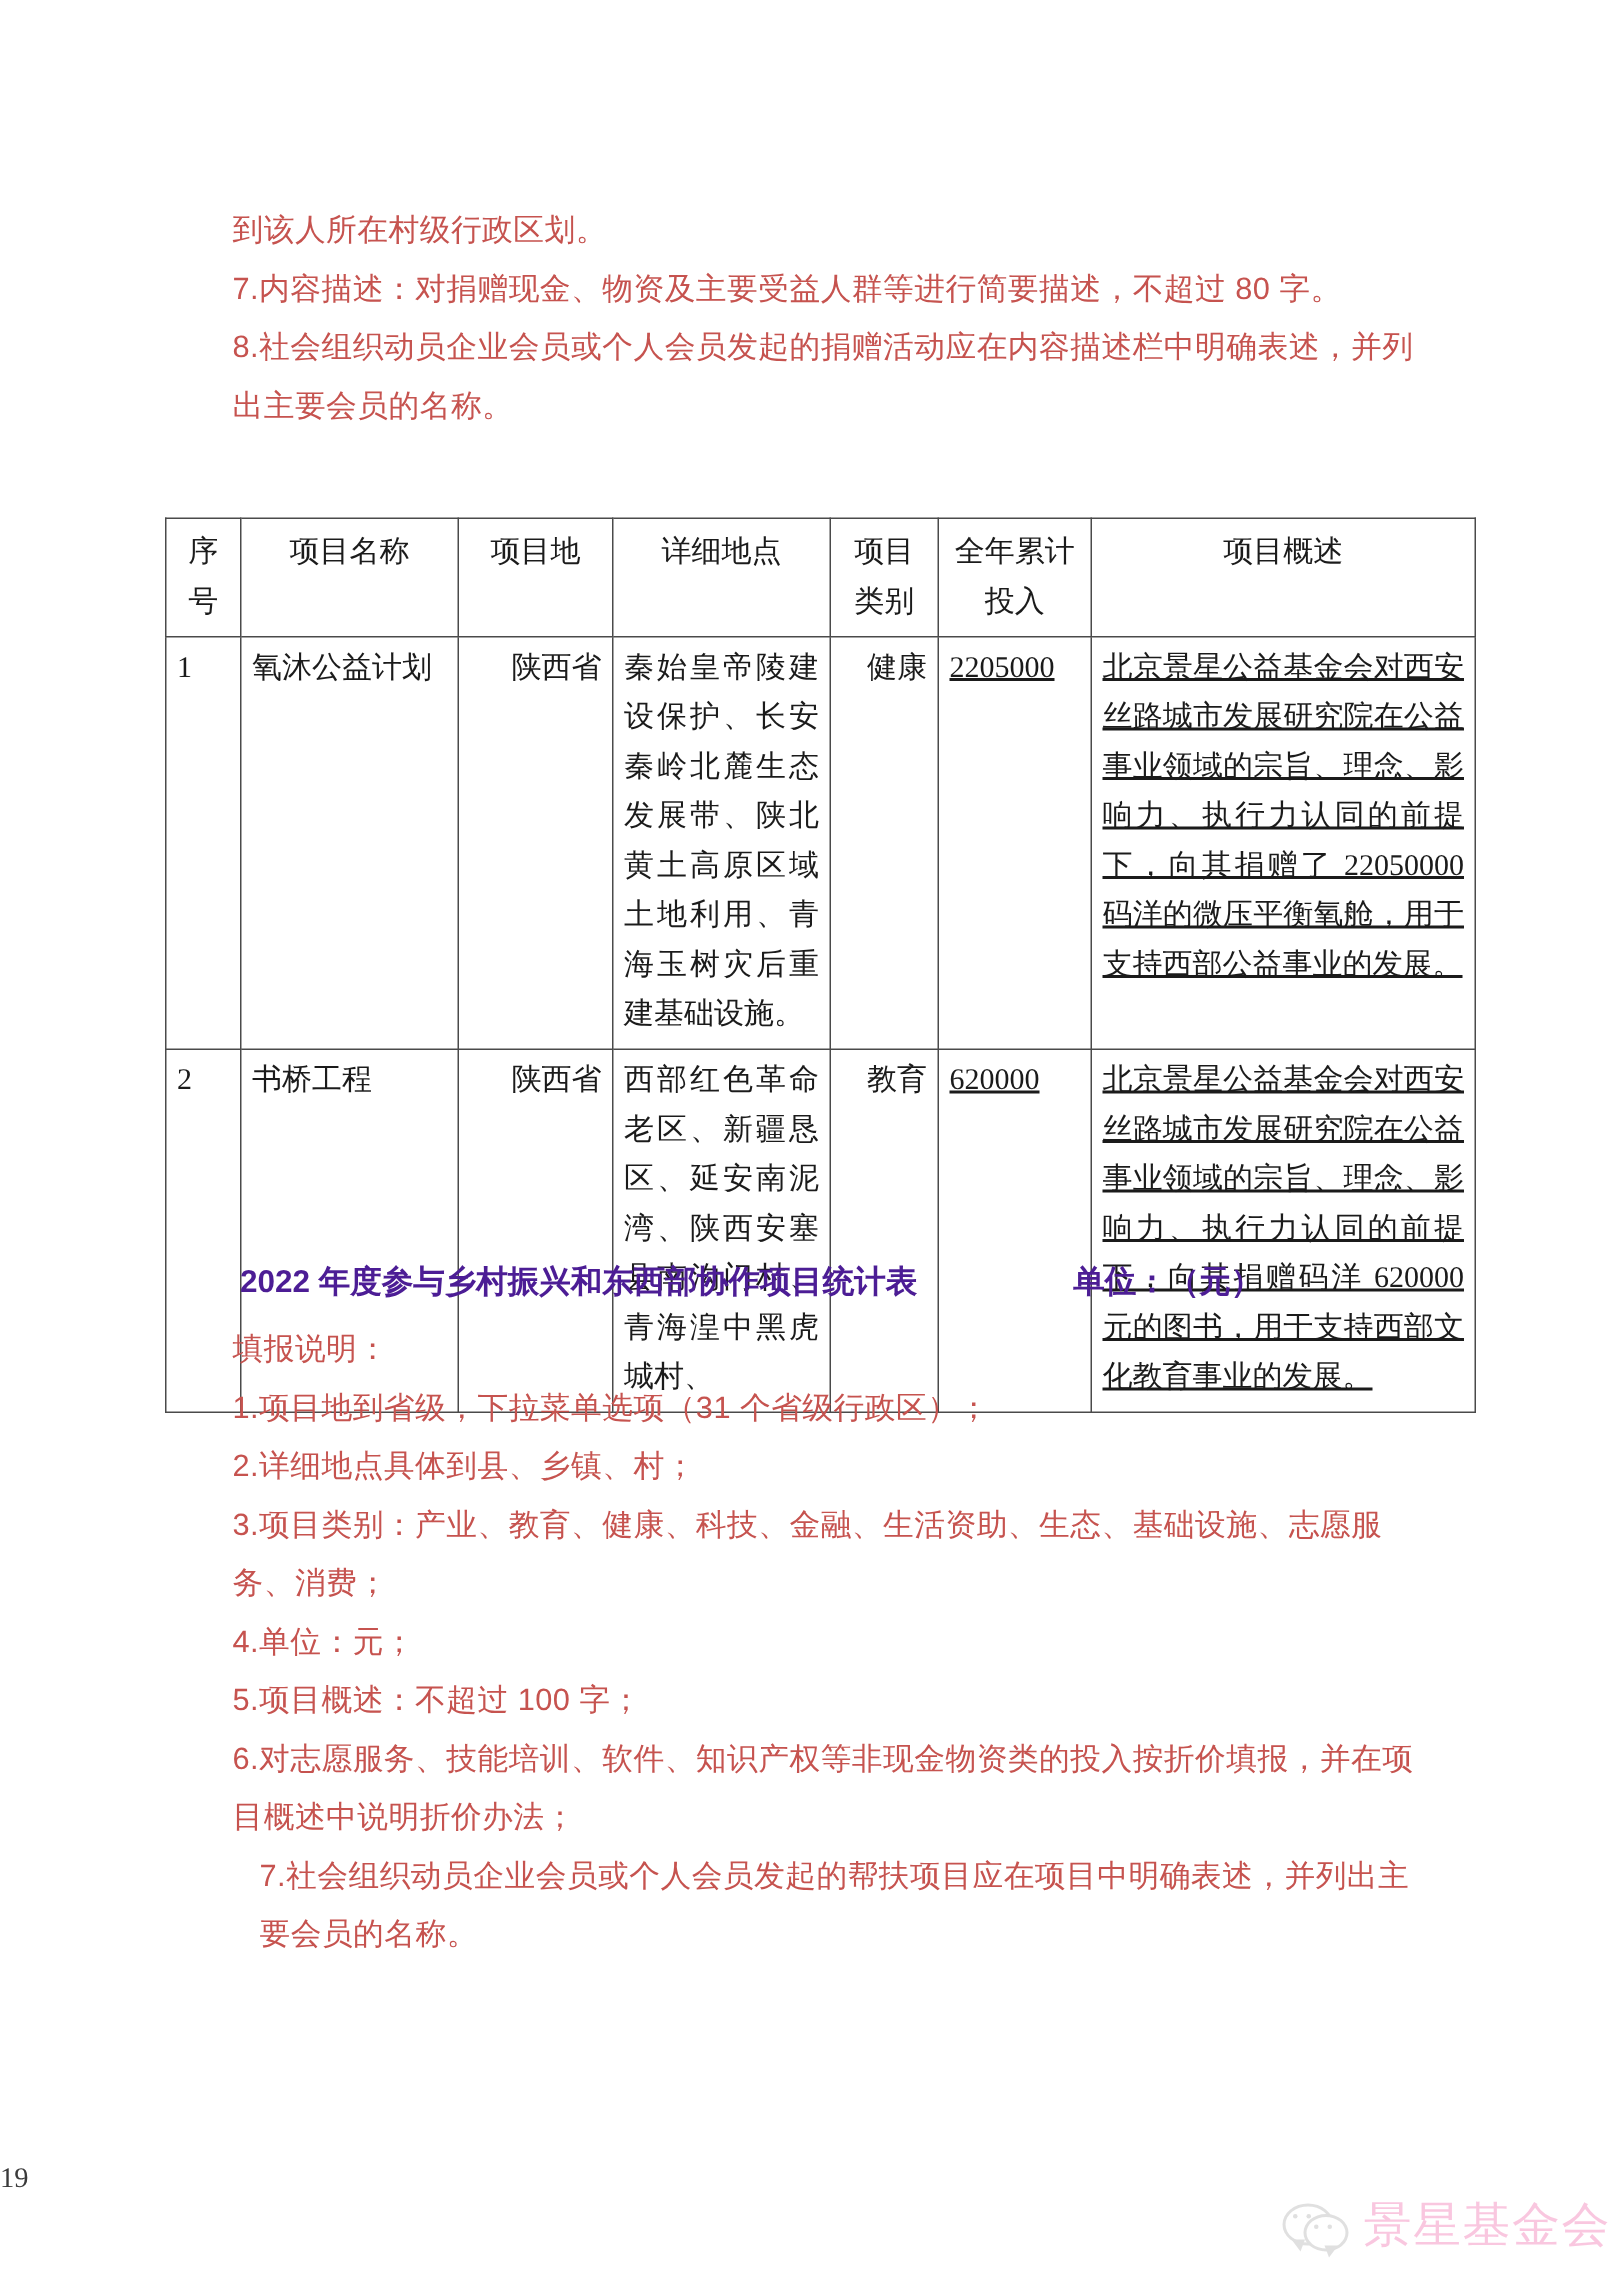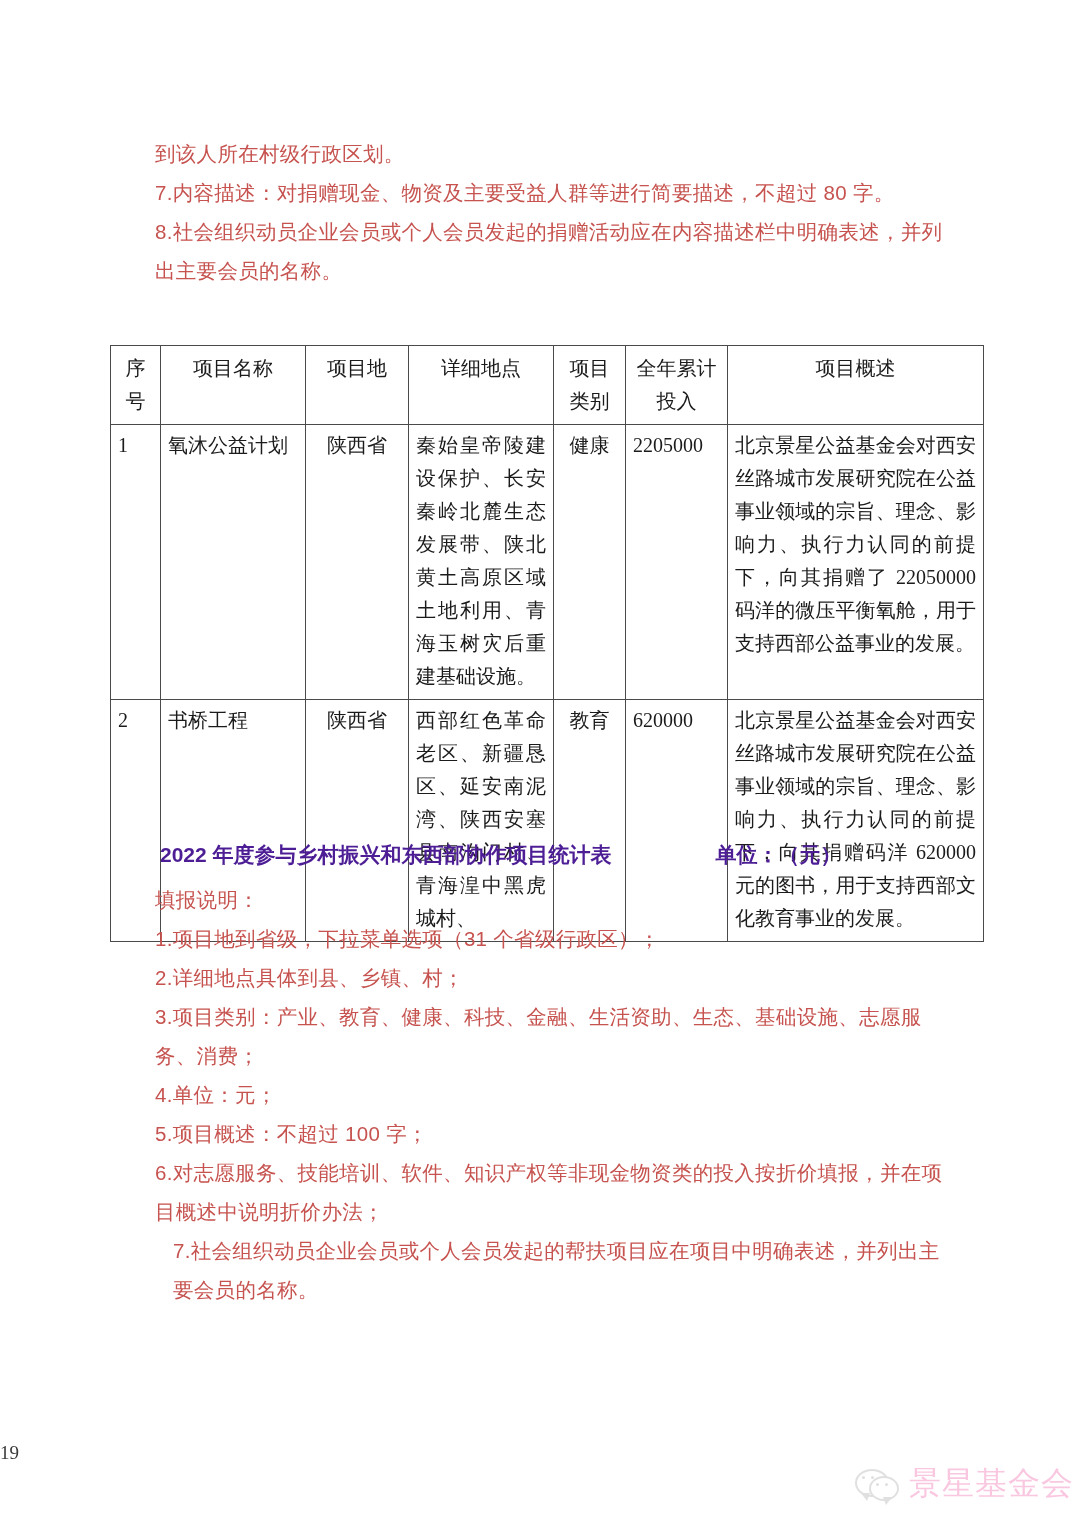--- a/index.html
+++ b/index.html
@@ -68,25 +68,25 @@
   .col-idx   { width: 50px; }
   .col-name  { width: 145px; }
   .col-place { width: 103px; }
   .col-addr  { width: 145px; }
   .col-cat   { width: 72px; }
   .col-amt   { width: 102px; }
   .col-desc  { width: 256px; }
 
   .cell-idx   { text-align: left;   padding-left: 10px; }
   .cell-name  { text-align: left;   padding-left: 12px; margin-top: 10px; }
-  .cell-place { text-align: center;   padding-left: 10px; font-family: Liberation Serif, serif; }
+  .cell-place { text-align: right;   padding-left: 10px; font-family: Liberation Serif, serif; }
   .cell-addr  { text-align: justify; text-align-last: left; }
-  .cell-cat   { text-align: center;   padding-left: 8px; }
-  .cell-amt   { text-align: left;   padding-left: 9px; }
-  .cell-desc  { text-align: justify; text-align-last: left; }
+  .cell-cat   { text-align: right;   padding-left: 8px; }
+  .cell-amt   { text-align: left;   padding-left: 9px; text-decoration: underline; }
+  .cell-desc  { text-align: justify; text-align-last: left; text-decoration: underline; }
 
   .row1 .cell-desc { text-align: justify; }
 
   
   .caption {
     position: absolute;
     left: 160px;
     top: 839px;
     width: 800px;
     font-family: "Liberation Sans", "DejaVu Sans", sans-serif;

